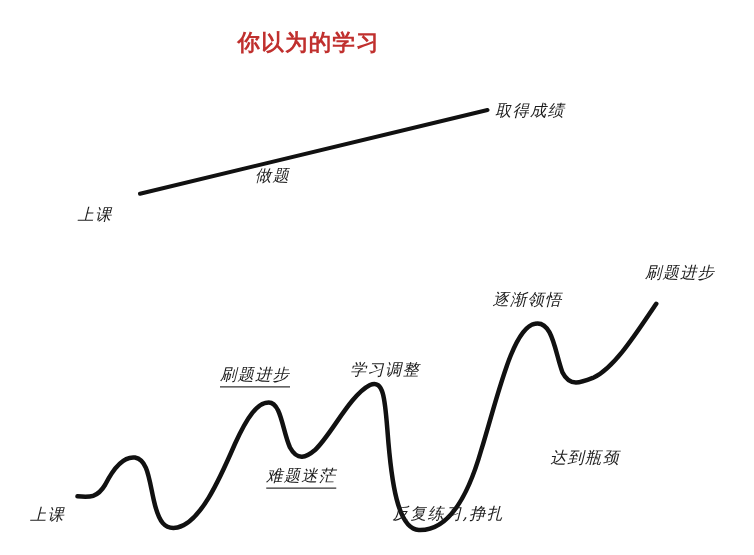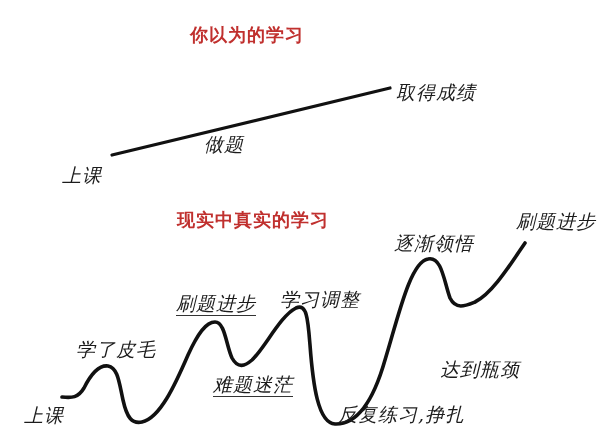--- a/index.html
+++ b/index.html
@@ -27,21 +27,21 @@
       color: #c0302e;
       font-size: 18px;
       letter-spacing: 1px;
       white-space: nowrap;
       line-height: 1;
     }
     .hand {
       position: absolute;
       font-family: "DejaVu Serif", serif;
       color: #1c1c1c;
-      font-size: 19px;
+      font-size: 13px;
       white-space: nowrap;
       line-height: 1;
       font-style: italic;
       letter-spacing: 1px;
     }
     .hand.underline {
       border-bottom: 1.5px solid #333;
       padding-bottom: 2px;
     }
     svg.lines {
@@ -78,34 +78,32 @@
   </svg>
 
   <div class="title" style="left:190px; top:26px;">你以为的学习</div>
 
   <div class="hand" style="left:62px; top:166px;">上课</div>
 
   <div class="hand" style="left:204px; top:135px;">做题</div>
 
   <div class="hand" style="left:396px; top:83px;">取得成绩</div>
 
-  <div class="title" style="left:177px; top:211px;">现实中真实的学习</div>
 
   <div class="hand" style="left:24px; top:406px;">上课</div>
 
-  <div class="hand" style="left:76px; top:340px;">学了皮毛</div>
 
 
   <div class="hand underline" style="left:176px; top:294px;">刷题进步</div>
 
   <div class="hand underline" style="left:213px; top:375px;">难题迷茫</div>
 
   <div class="hand" style="left:280px; top:290px;">学习调整</div>
 
-  <div class="hand" style="left:314px; top:405px;margin-left:24px;">反复练习,挣扎</div>
+  <div class="hand" style="left:314px; top:405px;">反复练习,挣扎</div>
 
   <div class="hand" style="left:394px; top:234px;font-style:italic;">逐渐领悟</div>
 
   <div class="hand" style="left:440px; top:322px;margin-top:38px;">达到瓶颈</div>
 
   <div class="hand" style="left:516px; top:212px;">刷题进步</div>
 
 </div>
 
 </body></html>

